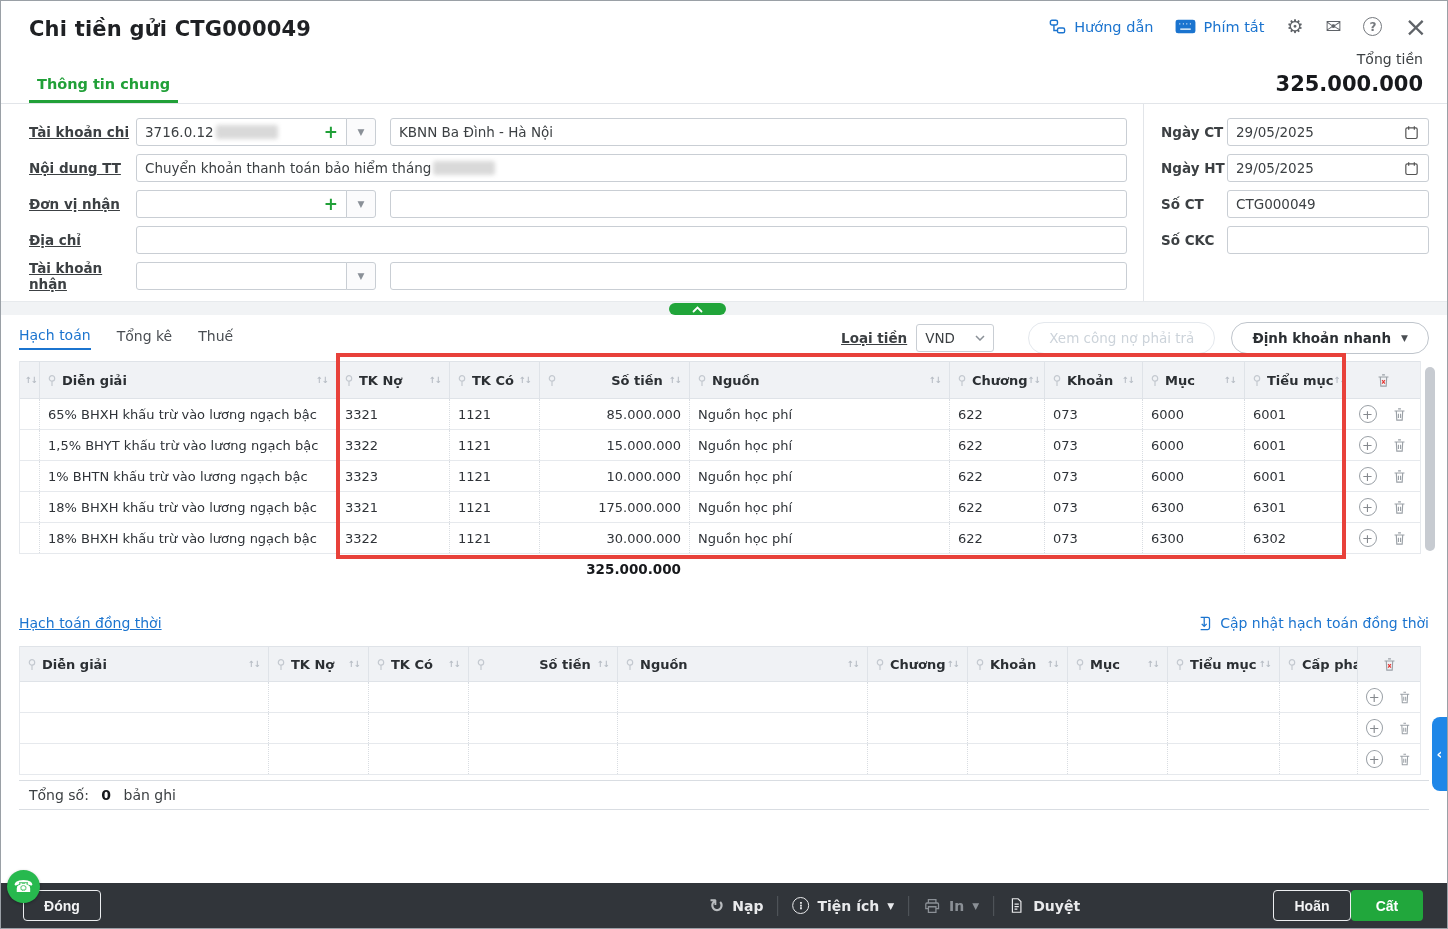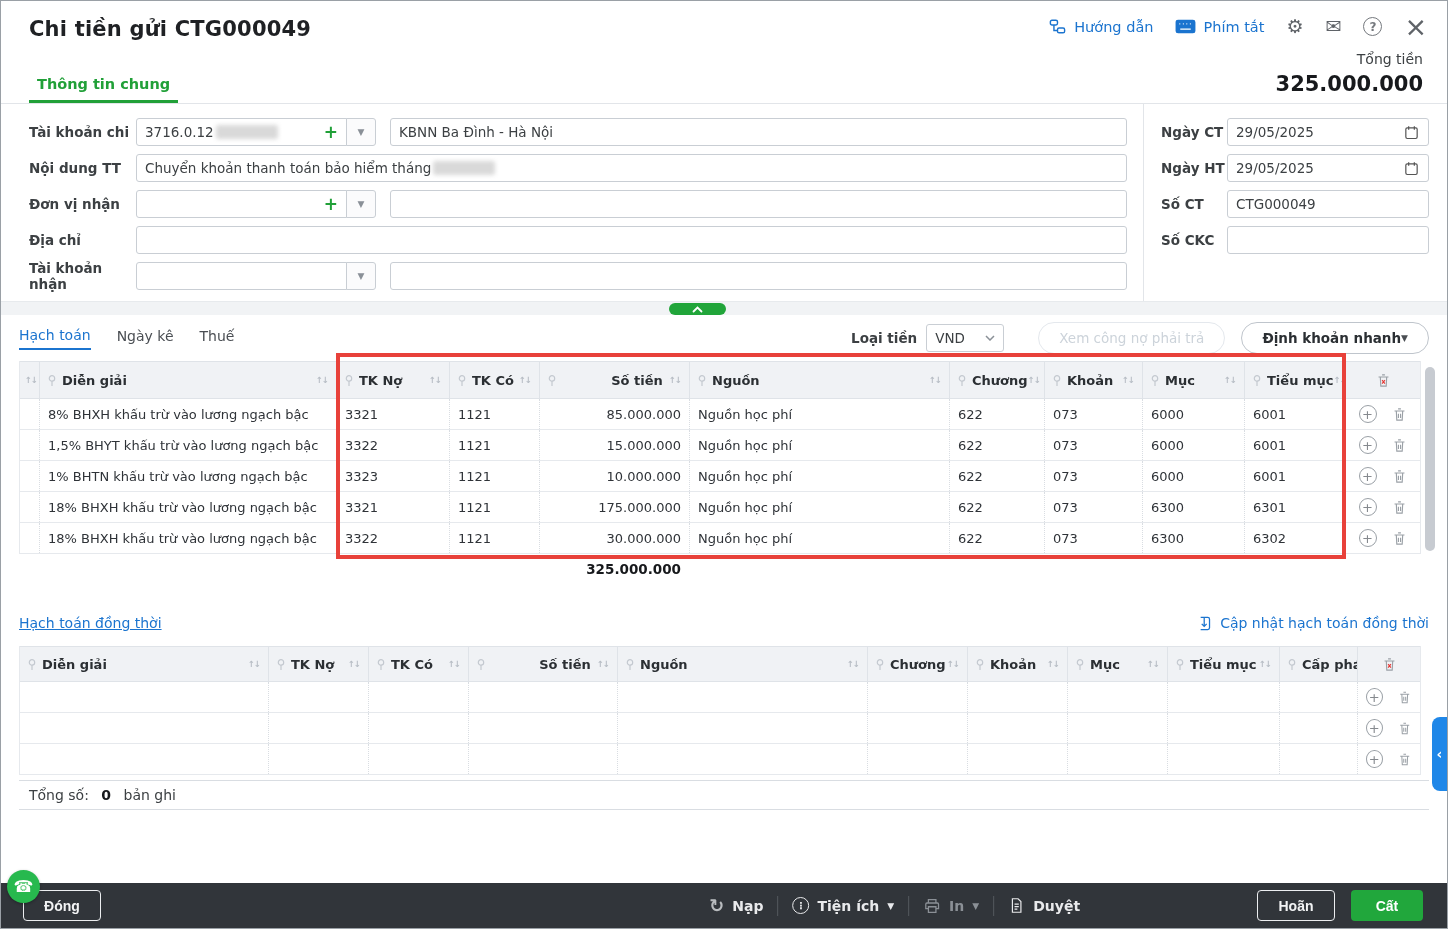--- a/index.html
+++ b/index.html
@@ -25,21 +25,21 @@
   .total-value{ font-size:21px; font-weight:700; color:#17191c; margin-top:5px; }
   .main-tab{ position:absolute; left:28px; bottom:0; padding:0 8px 8px 8px;
              font-size:14.5px; font-weight:700; color:#21a038;
              border-bottom:3px solid #21a038; cursor:pointer; }
 
   
   .formwrap{ display:flex; height:197px; }
   .form-left{ width:1143px; border-right:1px solid #e2e5e9; padding:14px 16px 0 28px; }
   .form-right{ flex:1; padding:14px 18px 0 17px; }
   .frow{ display:flex; align-items:center; height:28px; margin-bottom:8px; }
-  .flabel{ width:107px; font-size:13.5px; font-weight:700; color:#3c4043; flex:0 0 auto; }
+  .flabel{ width:107px; font-size:13.5px; font-weight:700; color:#3c4043; flex:0 0 auto;text-decoration:underline; }
   .flabel-r{ width:66px; font-size:13.5px; font-weight:700; color:#3c4043; flex:0 0 auto; }
   .ibox{ height:28px; border:1px solid #c9ced4; border-radius:3px; background:#fff;
          display:flex; align-items:center; padding:0 8px; font-size:13.5px; color:#3c4043;
          position:relative; }
   .ibox .redact{ display:inline-block; width:62px; height:14px; margin-left:2px;
                  background:#d9d9d9; filter:blur(2px); border-radius:2px; }
   .plus-in{ position:absolute; right:8px; color:#21a038; font-size:17px; font-weight:700; cursor:pointer; }
   .dropbtn{ width:30px; height:28px; margin-left:-1px; border:1px solid #c9ced4; border-radius:0 3px 3px 0;
             background:#fbfbfc; display:flex; align-items:center; justify-content:center;
             color:#8a9097; font-size:9px; cursor:pointer; flex:0 0 auto; }
@@ -52,28 +52,28 @@
   
   .grayband{ height:14px; background:#f1f3f5; border-top:1px solid #e7eaed; }
   .pill{ position:absolute; left:668px; top:302px; width:57px; height:12px; background:#21a53a;
          border-radius:7px; display:flex; align-items:center; justify-content:center; cursor:pointer; z-index:6; }
 
   
   .section{ padding:0 18px; }
   .tabsrow{ display:flex; align-items:center; height:46px; }
   .stab{ font-size:14px; color:#4a4e53; margin-right:26px; padding-bottom:5px; cursor:pointer; }
   .stab.active{ color:#1b74cf; border-bottom:2px solid #1b74cf; }
-  .cur-label{ margin-left:auto; font-size:13.5px; font-weight:700; color:#3c4043; }
+  .cur-label{ margin-left:auto; font-size:13.5px; font-weight:700; color:#3c4043;text-decoration:underline; }
   .select{ width:78px; height:28px; border:1px solid #c9ced4; border-radius:3px; margin-left:9px;
            display:flex; align-items:center; justify-content:space-between; padding:0 8px;
            font-size:13.5px; color:#3c4043; cursor:pointer; }
   .pillbtn{ height:32px; border-radius:16px; display:flex; align-items:center; justify-content:center;
             font-size:13.5px; padding:0 20px; background:#fff; cursor:pointer; }
   .btn-disabled{ border:1px solid #e4e8ed; color:#ccd3da; margin-left:34px; cursor:default; }
-  .btn-quick{ border:1px solid #bfc5cc; color:#2b2f33; font-weight:700; margin-left:16px; gap:0;justify-content:space-between; }
+  .btn-quick{ border:1px solid #bfc5cc; color:#2b2f33; font-weight:700; margin-left:16px; gap:10px;justify-content:space-between; }
 
   
   .gtable{ width:1402px; border-left:1px solid #e6e9ed; border-right:1px solid #e6e9ed; }
   .trow{ display:flex; align-items:stretch; }
   .thead{ background:#f0f2f5; border-top:1px solid #dfe3e8; border-bottom:1px solid #dfe3e8; height:38px; }
   .thead2{ height:36px; }
   .tbody-row{ height:31px; border-bottom:1px solid #e6e9ed; background:#fff; }
   .cell{ display:flex; align-items:center; padding:0 8px; font-size:13px; color:#2f3338;
          overflow:hidden; white-space:nowrap; }
   .thead .cell{ font-weight:700; color:#2b2f33; border-right:1px solid #dfe3e8; cursor:pointer; }
@@ -120,21 +120,21 @@
   .tbtn-outline{ height:31px; min-width:78px; border:1px solid #eceef0; border-radius:4px; background:transparent;
                  color:#f2f3f4; font-size:14px; font-weight:700; display:flex; align-items:center;
                  justify-content:center; padding:0 16px; cursor:pointer; }
   .tb-center{ position:absolute; left:50%; transform:translateX(-4%); display:flex; align-items:center; gap:14px; }
   .tb-item{ display:flex; align-items:center; gap:8px; color:#e9eaec; font-size:14px; font-weight:700; cursor:pointer; }
   .tb-item.disabled{ color:#8b9096; cursor:default;text-align:right; }
   .tb-sep{ width:1px; height:20px; background:#55595e; }
   .caret{ font-size:9px; }
   .dots-circle{ width:17px; height:17px; border:1.5px solid #e9eaec; border-radius:50%;
                 display:flex; align-items:center; justify-content:center; font-size:10px; line-height:1; }
-  .tb-right{ margin-left:auto; display:flex; gap:16px; }
+  .tb-right{ margin-left:auto; display:flex; }
   .tbtn-save{ height:31px; min-width:72px; border:none; border-radius:4px; background:#21a73c; color:#fff;
               font-size:14px; font-weight:700; display:flex; align-items:center; justify-content:center;
               padding:0 18px; cursor:pointer; }
   .phone-fab{ position:absolute; left:6px; top:869px; width:33px; height:33px; border-radius:50%;
               background:#27b94e; display:flex; align-items:center; justify-content:center;
               color:#fff; font-size:16px; z-index:7; cursor:pointer; box-shadow:0 1px 3px rgba(0,0,0,.3); }
   svg{ display:block; }
 </style>
 </head>
 <body>
@@ -260,21 +260,21 @@
   <div class="grayband"></div>
   <div class="pill">
     <svg width="11" height="7" viewBox="0 0 11 7" fill="none" stroke="#fff" stroke-width="1.8" stroke-linecap="round">
         <polyline points="1.5,5.5 5.5,1.5 9.5,5.5"></polyline>
       </svg>
   </div>
 
   <div class="section">
     <div class="tabsrow">
       <div class="stab active">Hạch toán</div>
-      <div class="stab">Ngày kê</div>
+      <div class="stab">Tổng kê</div>
       <div class="stab">Thuế</div>
       <div class="cur-label">Loại tiền</div>
       <div class="select">
         <span>VND</span>
         <svg width="10" height="6" viewBox="0 0 10 6" fill="none" stroke="#8a9097" stroke-width="1.5">
             <polyline points="1,1 5,5 9,1"></polyline>
           </svg>
       </div>
       <div class="pillbtn btn-disabled">Xem công nợ phải trả</div>
       <div class="pillbtn btn-quick">
@@ -381,21 +381,21 @@
         <div class="cell cact">
           <svg class="tr-ic" viewBox="0 0 24 24">
               <path d="M5 7h14M10 4h4M7.5 7l.7 13h7.6l.7-13" fill="none" stroke="#9aa0a6" stroke-width="1.6"></path>
               <path d="M10 11.5l4 5m0-5l-4 5" stroke="#e53935" stroke-width="1.6"></path>
             </svg>
         </div>
       </div>
 
       <div class="trow tbody-row">
         <div class="cell c0"></div>
-        <div class="cell c1">8% BHXH khấu trừ vào lương ngạch bậc</div>
+        <div class="cell c1">65% BHXH khấu trừ vào lương ngạch bậc</div>
           <div class="cell c2">3321</div>
         <div class="cell c3">1121</div>
           <div class="cell c4 num">85.000.000</div>
         <div class="cell c5">Nguồn học phí</div>
           <div class="cell c6">622</div>
         <div class="cell c7">073</div>
           <div class="cell c8">6000</div>
         <div class="cell c9">6001</div>
         <div class="cell cact">
             <span class="plusc">+</span>

